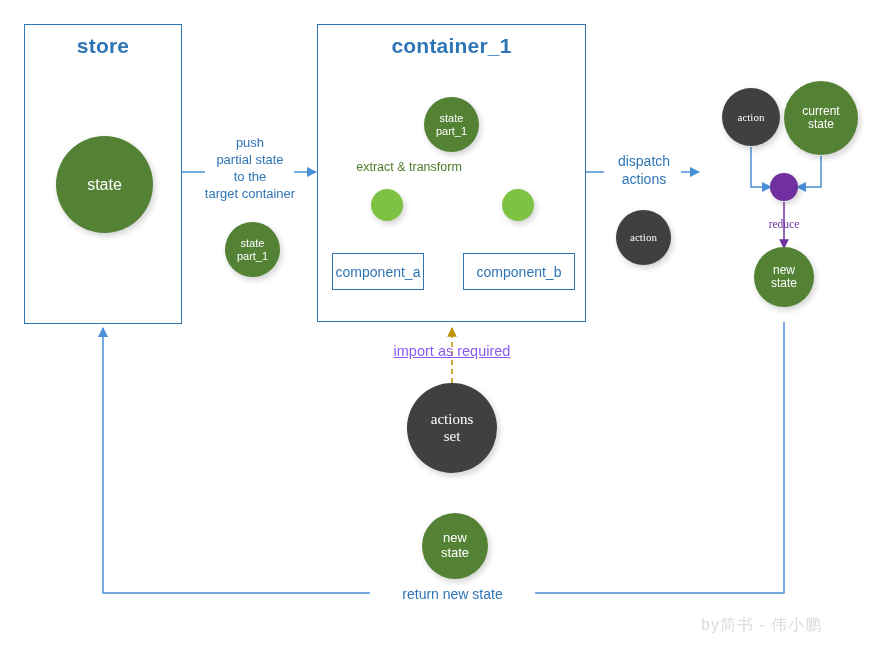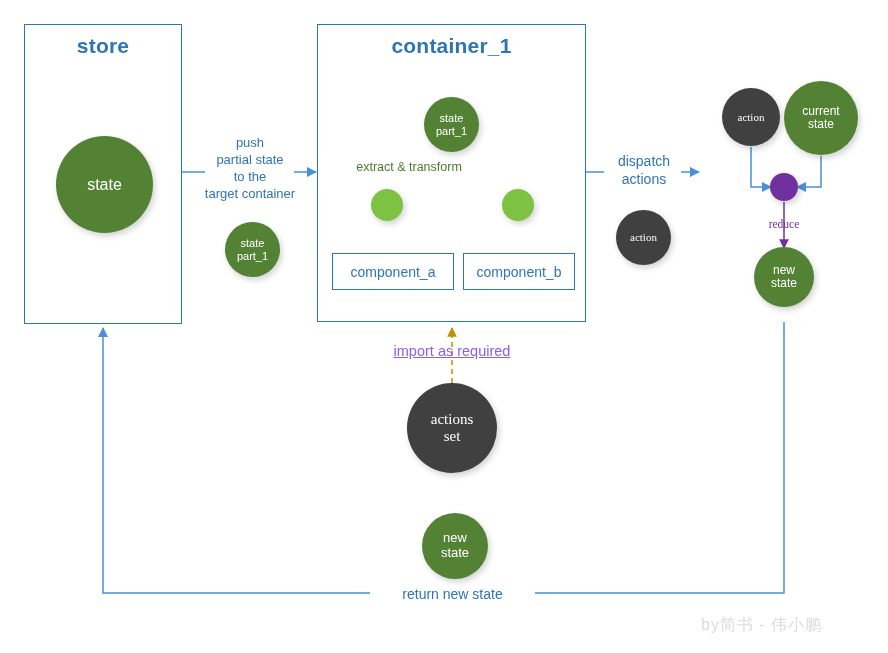--- a/index.html
+++ b/index.html
@@ -150,21 +150,21 @@
   </div>
 
   <div class="circle c-green" style="left:424px;top:97px;width:55px;height:55px;font-size:11px;">state
 part_1</div>
 
   <div class="label lbl-green" style="left:333px;top:159px;width:152px;font-size:12.5px;">extract &amp; transform</div>
 
   <div class="circle c-lgreen" style="left:371px;top:189px;width:32px;height:32px;"></div>
   <div class="circle c-lgreen" style="left:502px;top:189px;width:32px;height:32px;"></div>
 
-  <div class="comp" style="left:332px;top:253px;width:122px;height:37px;">component_a</div>
+  <div class="comp" style="left:332px;top:253px;width:92px;height:37px;">component_a</div>
   <div class="comp" style="left:463px;top:253px;width:112px;height:37px;">component_b</div>
 
   <div class="label lbl-blue" style="left:594px;top:152px;width:100px;font-size:14px;">dispatch
 actions</div>
 
   <div class="circle c-gold" style="left:616px;top:210px;width:55px;height:55px;font-size:11px;">action</div>
 
 
   <div class="circle c-gold" style="left:722px;top:88px;width:58px;height:58px;font-size:11px;">action</div>
   <div class="circle c-green" style="left:784px;top:81px;width:74px;height:74px;font-size:12px;">current

